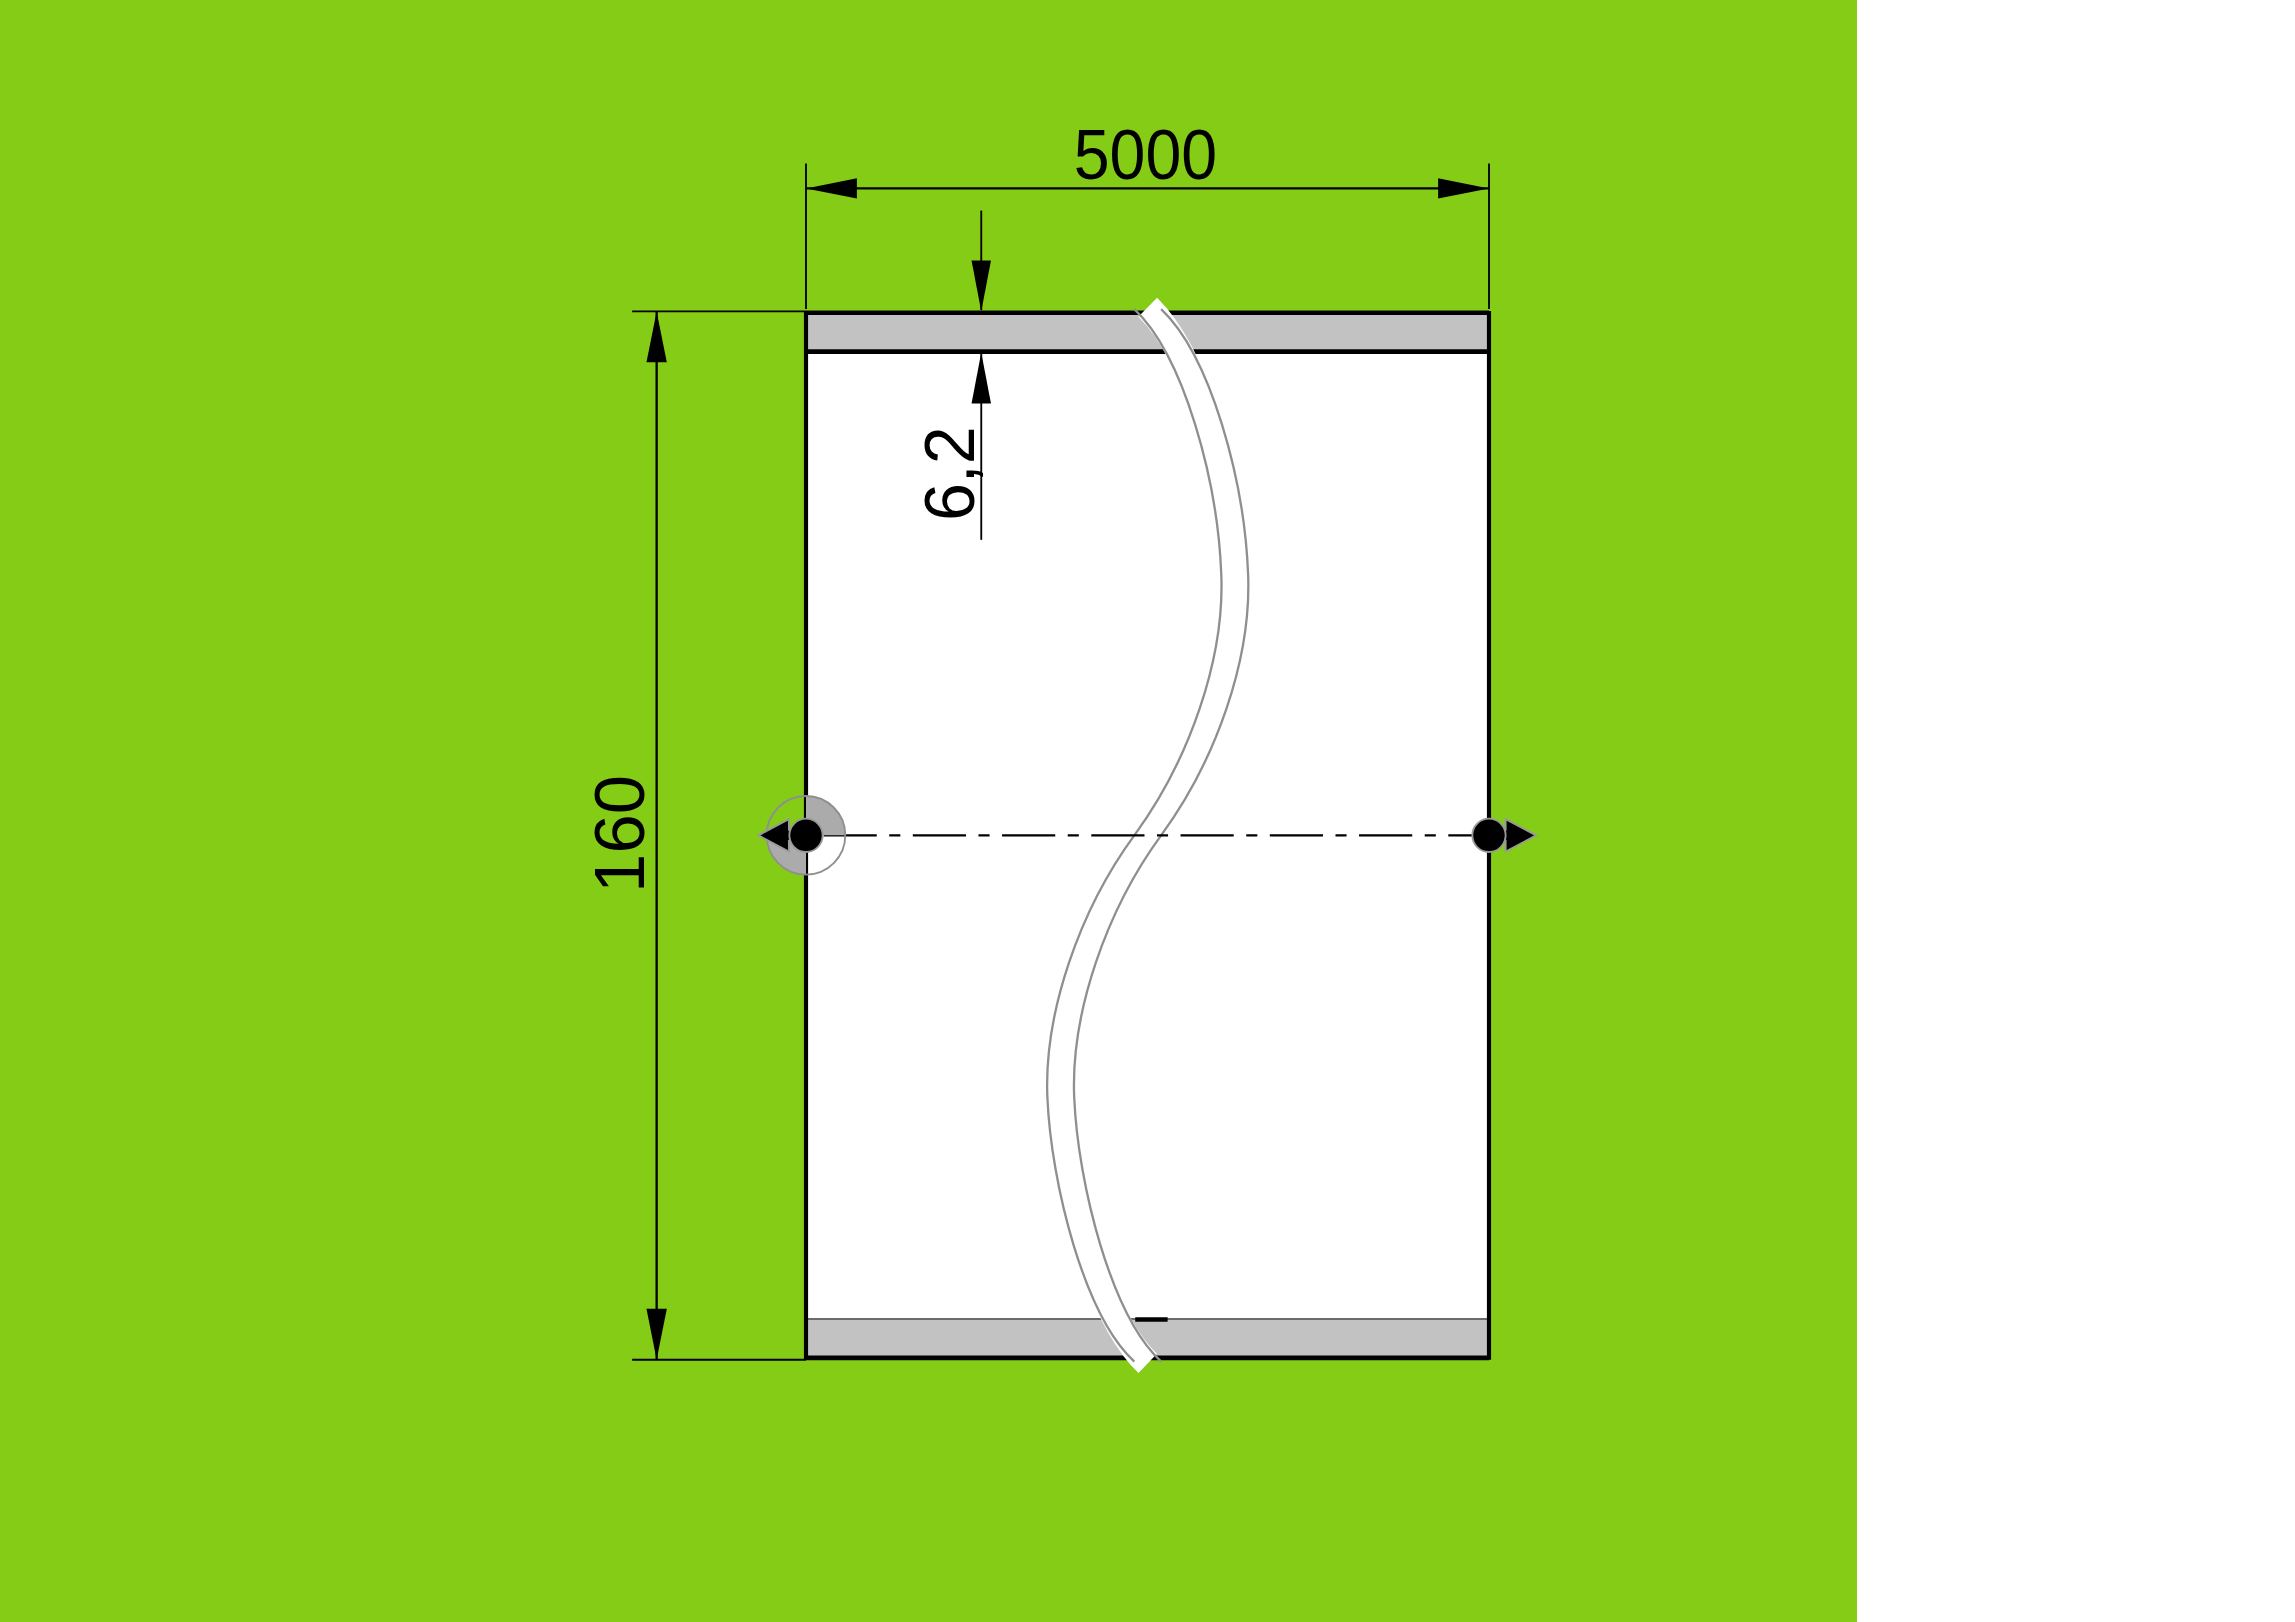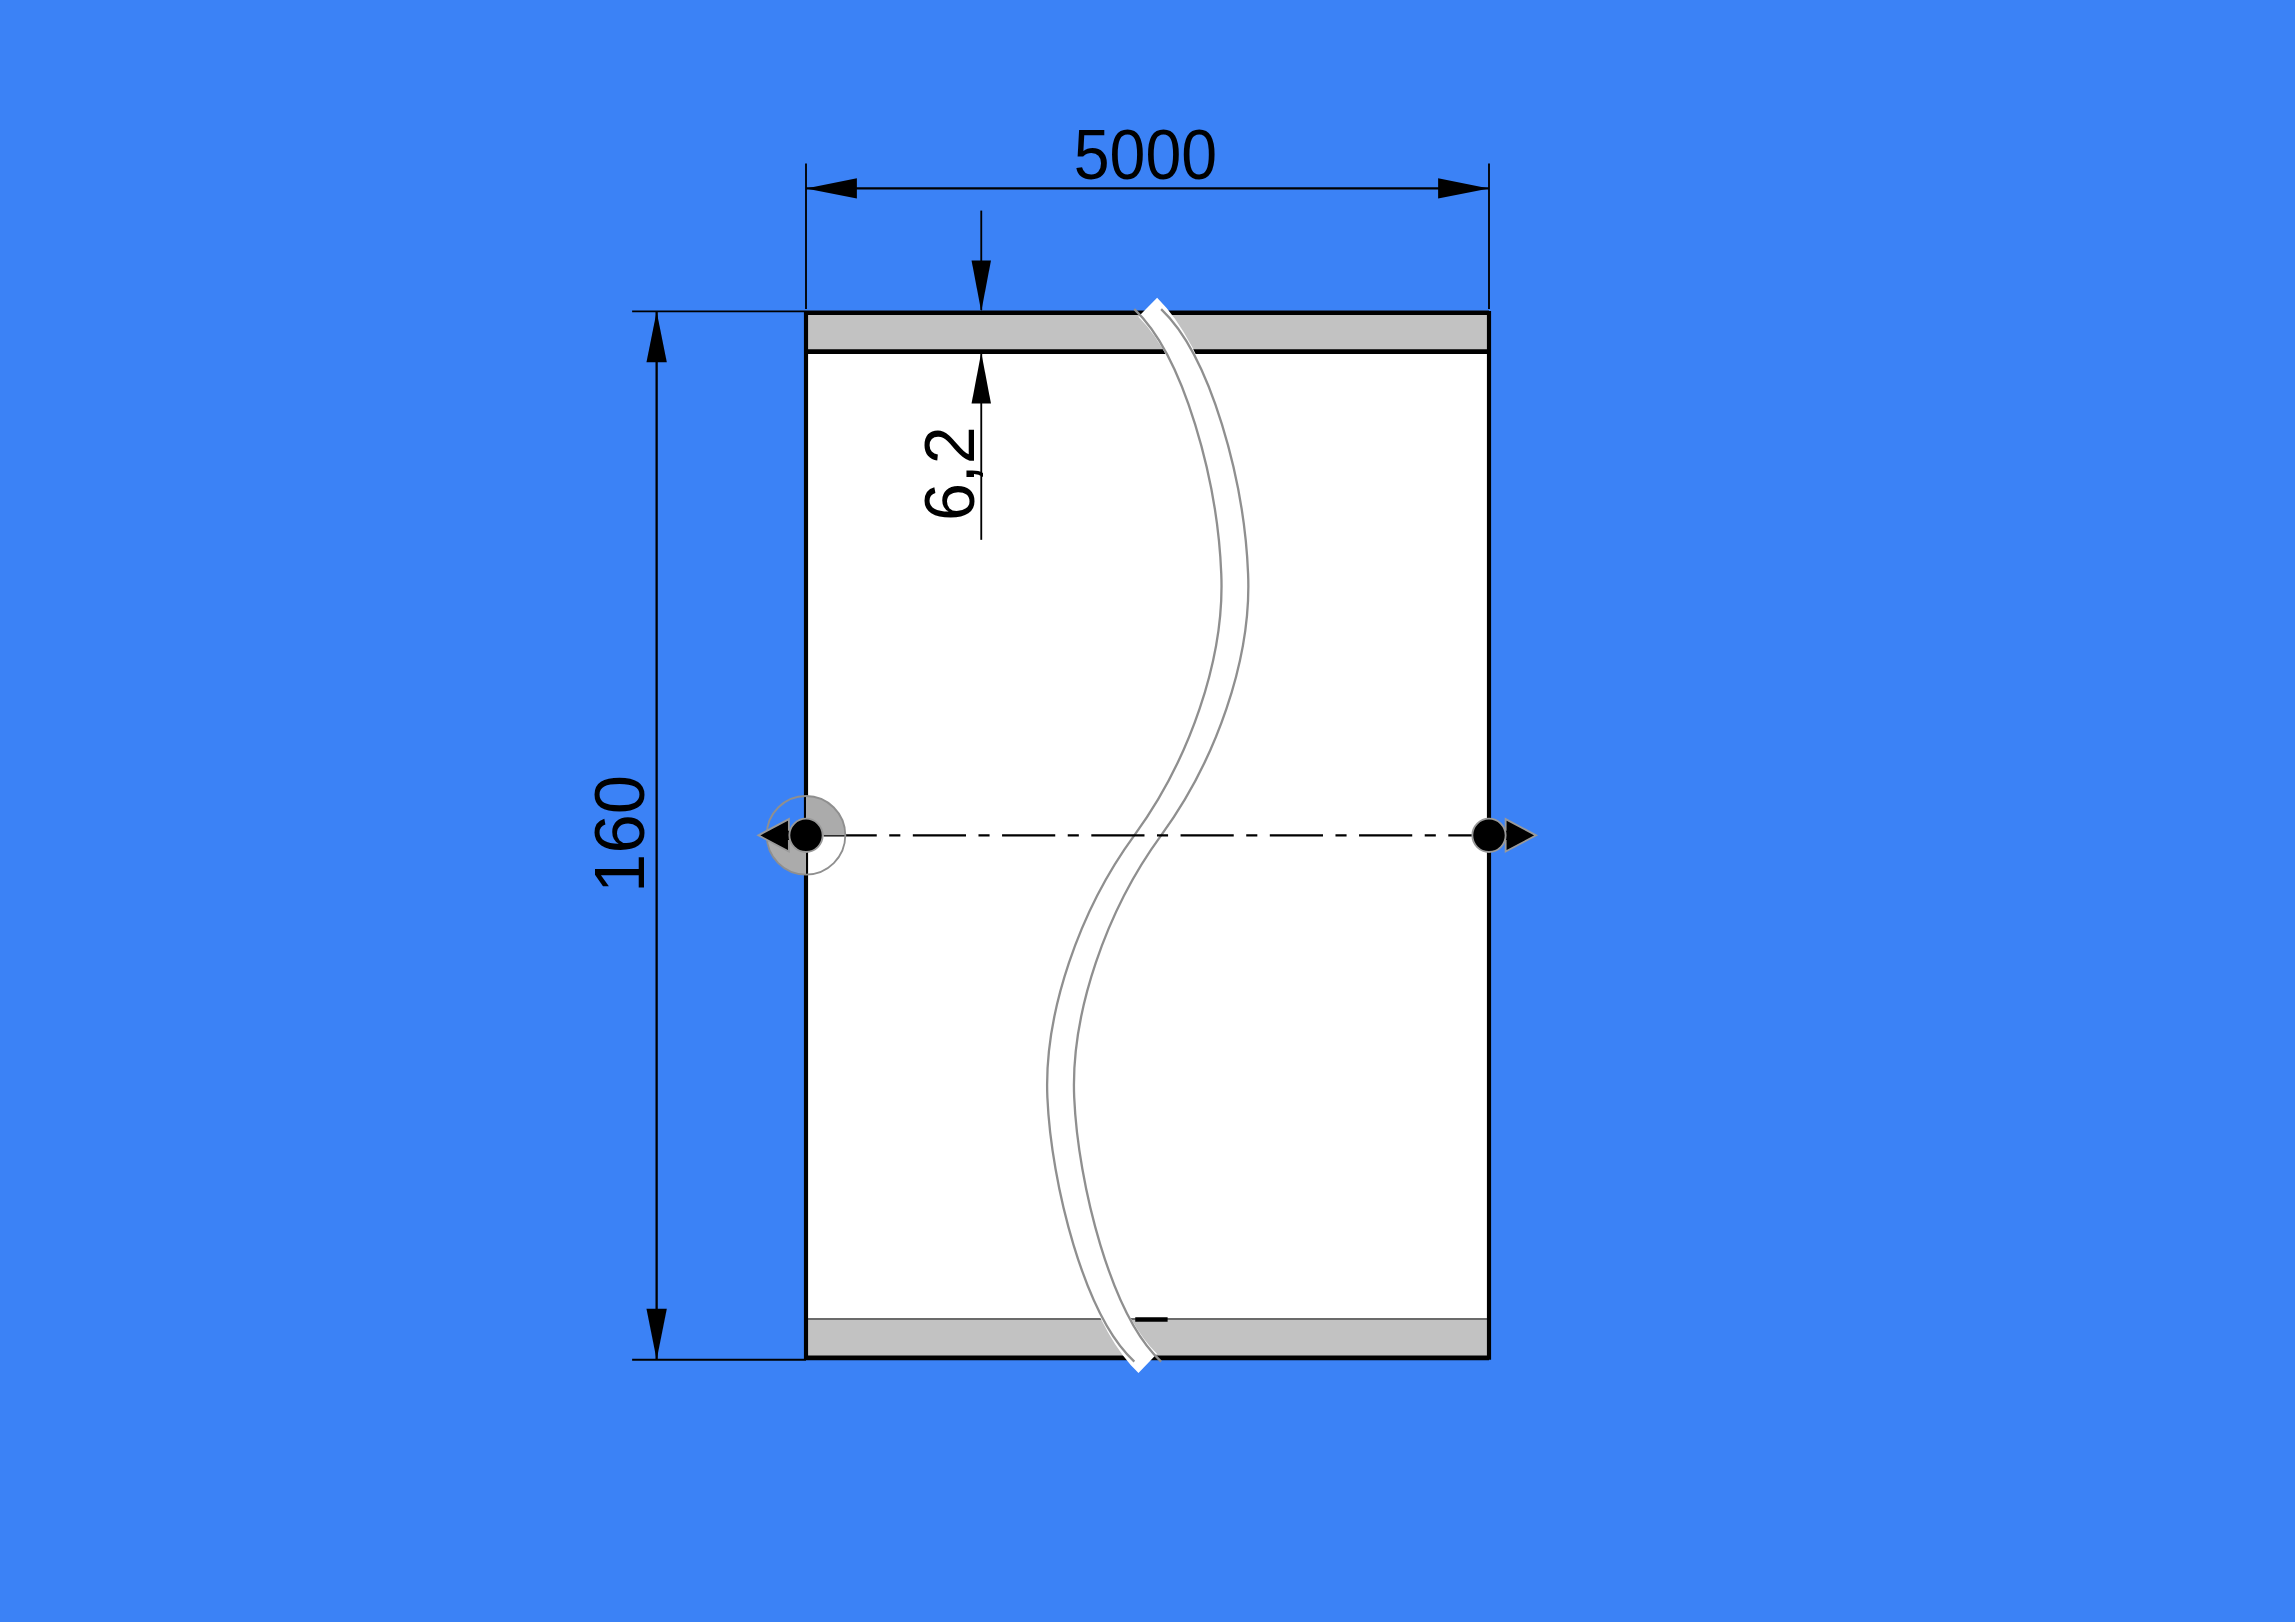--- a/index.html
+++ b/index.html
@@ -5,23 +5,23 @@
   html, body {
     margin: 0;
     padding: 0;
     background: #ffffff;
     width: 2295px;
     height: 1623px;
     overflow: hidden;
   }
   .canvas {
     position: relative;
-    width: 2295px;
+    width: 1857px;
     height: 1623px;
-    background: #3b82f6;
+    background: #84cc16;
   }
   svg {
     position: absolute;
     left: 0;
     top: 0;
   }
   text {
     font-family: "Liberation Sans", "DejaVu Sans", sans-serif;
     fill: #000000;
   }

